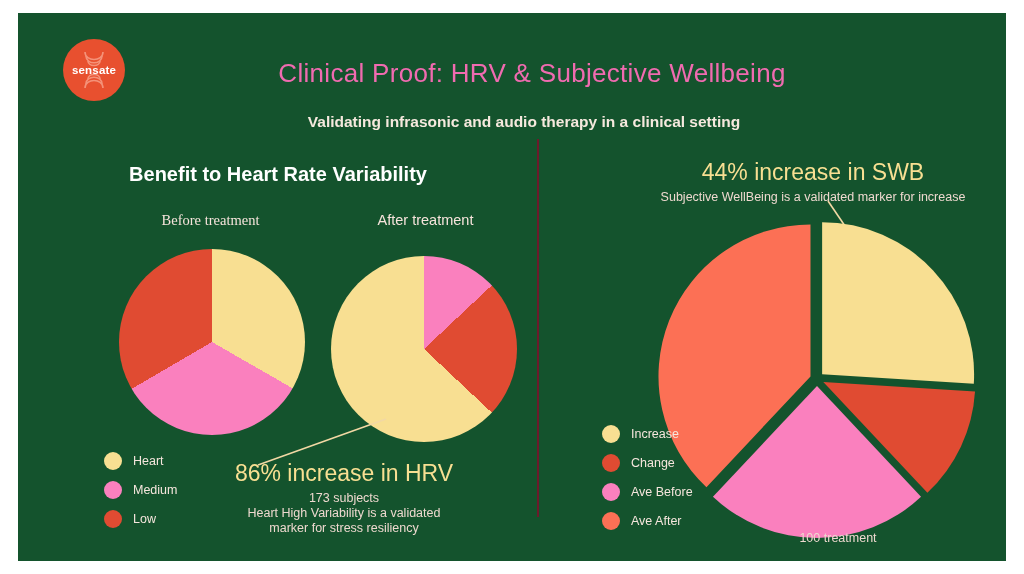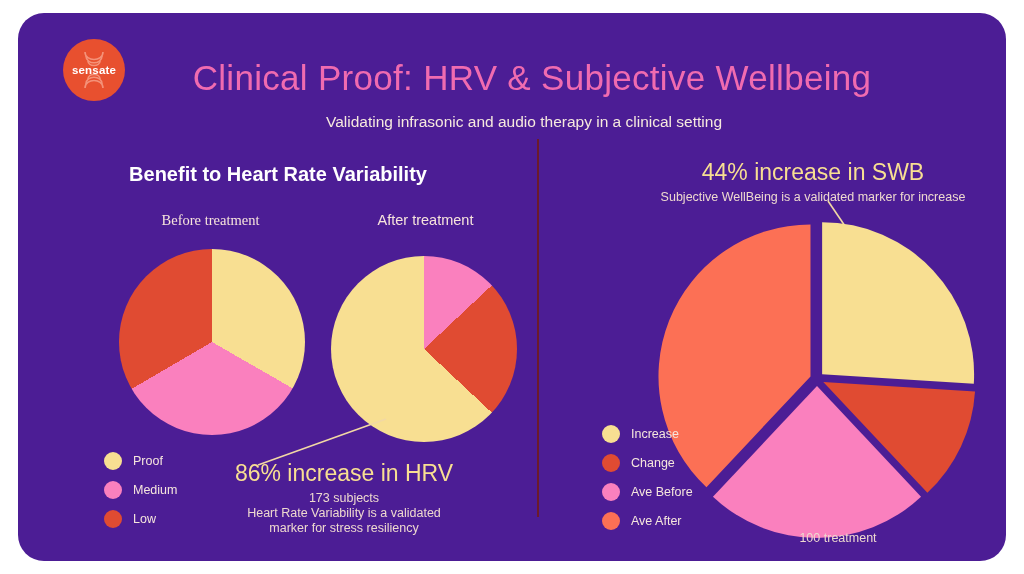--- a/index.html
+++ b/index.html
@@ -58,35 +58,35 @@
   }
 
   
   #title {
     position: absolute;
     left: 0;
     top: 45px;
     width: 100%;
     text-align: center;
     color: #F06BB0;
-    font-size: 35px;
+    font-size: 26px;
     font-weight: 300;
     letter-spacing: 0.3px;
     padding-left: 40px;
     box-sizing: border-box;
   }
   #subtitle {
     position: absolute;
     left: 0;
     top: 100px;
     width: 100%;
     text-align: center;
     color: #F6E9DE;
     font-size: 15.5px;
-    font-weight: 400;
+    font-weight: 700;
     padding-left: 24px;
     box-sizing: border-box;
   }
 
   
   #divider {
     position: absolute;
     left: 519px;
     top: 126px;
     width: 2px;
@@ -180,21 +180,21 @@
     width: 320px;
     height: 320px;
   }
 
   
   .leader { position: absolute; }
 </style>
 </head>
 <body>
 
-<div id="slide" style="background: #4c1d95; border-radius: 26px;">
+<div id="slide" style="background: #14532d;">
 
   <div id="logo" style="background: rgb(232, 80, 47);">
     <svg class="mark" viewBox="0 0 26 40">
       <path d="M4 2 C4 12, 22 12, 22 2" fill="none" stroke="#FFC9B6" stroke-width="1.6"></path>
       <path d="M5 6 C5 15, 21 15, 21 6" fill="none" stroke="#FFC9B6" stroke-width="1.6"></path>
       <path d="M7 11 C7 17, 19 17, 19 11" fill="none" stroke="#FFC9B6" stroke-width="1.6"></path>
       <path d="M7 29 C7 23, 19 23, 19 29" fill="none" stroke="#FFC9B6" stroke-width="1.6"></path>
       <path d="M5 34 C5 25, 21 25, 21 34" fill="none" stroke="#FFC9B6" stroke-width="1.6"></path>
       <path d="M4 38 C4 28, 22 28, 22 38" fill="none" stroke="#FFC9B6" stroke-width="1.6"></path>
     </svg>
@@ -214,37 +214,37 @@
   <div class="pie" id="pie-before" style="background: conic-gradient(rgb(248, 223, 146) 0deg, rgb(248, 223, 146) 119.88deg, rgb(250, 128, 190) 119.88deg, rgb(250, 128, 190) 239.76deg, rgb(224, 75, 50) 239.76deg, rgb(224, 75, 50) 360deg);"></div>
   <div class="pie" id="pie-after" style="background: conic-gradient(rgb(250, 128, 190) 0deg, rgb(250, 128, 190) 46.8deg, rgb(224, 75, 50) 46.8deg, rgb(224, 75, 50) 133.2deg, rgb(248, 223, 146) 133.2deg, rgb(248, 223, 146) 360deg);"></div>
 
   <svg class="leader" style="left:200px; top:400px; width:180px; height:60px;" viewBox="0 0 180 60">
     <line x1="168" y1="6" x2="40" y2="52" stroke="#F2D8A4" stroke-width="1.6"></line>
   </svg>
 
   <div class="legend" id="legend-hrv">
       <div class="legend-row">
         <span class="legend-swatch" style="background: rgb(248, 223, 146);"></span>
-        <span class="legend-label">Proof</span>
+        <span class="legend-label">Heart</span>
       </div>
       <div class="legend-row">
         <span class="legend-swatch" style="background: rgb(250, 128, 190);"></span>
         <span class="legend-label">Medium</span>
       </div>
       <div class="legend-row">
         <span class="legend-swatch" style="background: rgb(224, 75, 50);"></span>
         <span class="legend-label">Low</span>
       </div>
     </div>
 
   <div id="hrv-callout">
     <div class="callout-big">86% increase in HRV</div>
     <div class="callout-small">
       <div>173 subjects</div>
-      <div>Heart Rate Variability is a validated</div>
+      <div>Heart High Variability is a validated</div>
       <div>marker for stress resiliency</div>
     </div>
   </div>
 
   <div id="swb-callout">
     <div class="callout-big">44% increase in SWB</div>
     <div class="callout-small">Subjective WellBeing is a validated marker for increase</div>
   </div>
 
   <svg class="leader" style="left:800px; top:186px; width:60px; height:60px;" viewBox="0 0 60 60">

